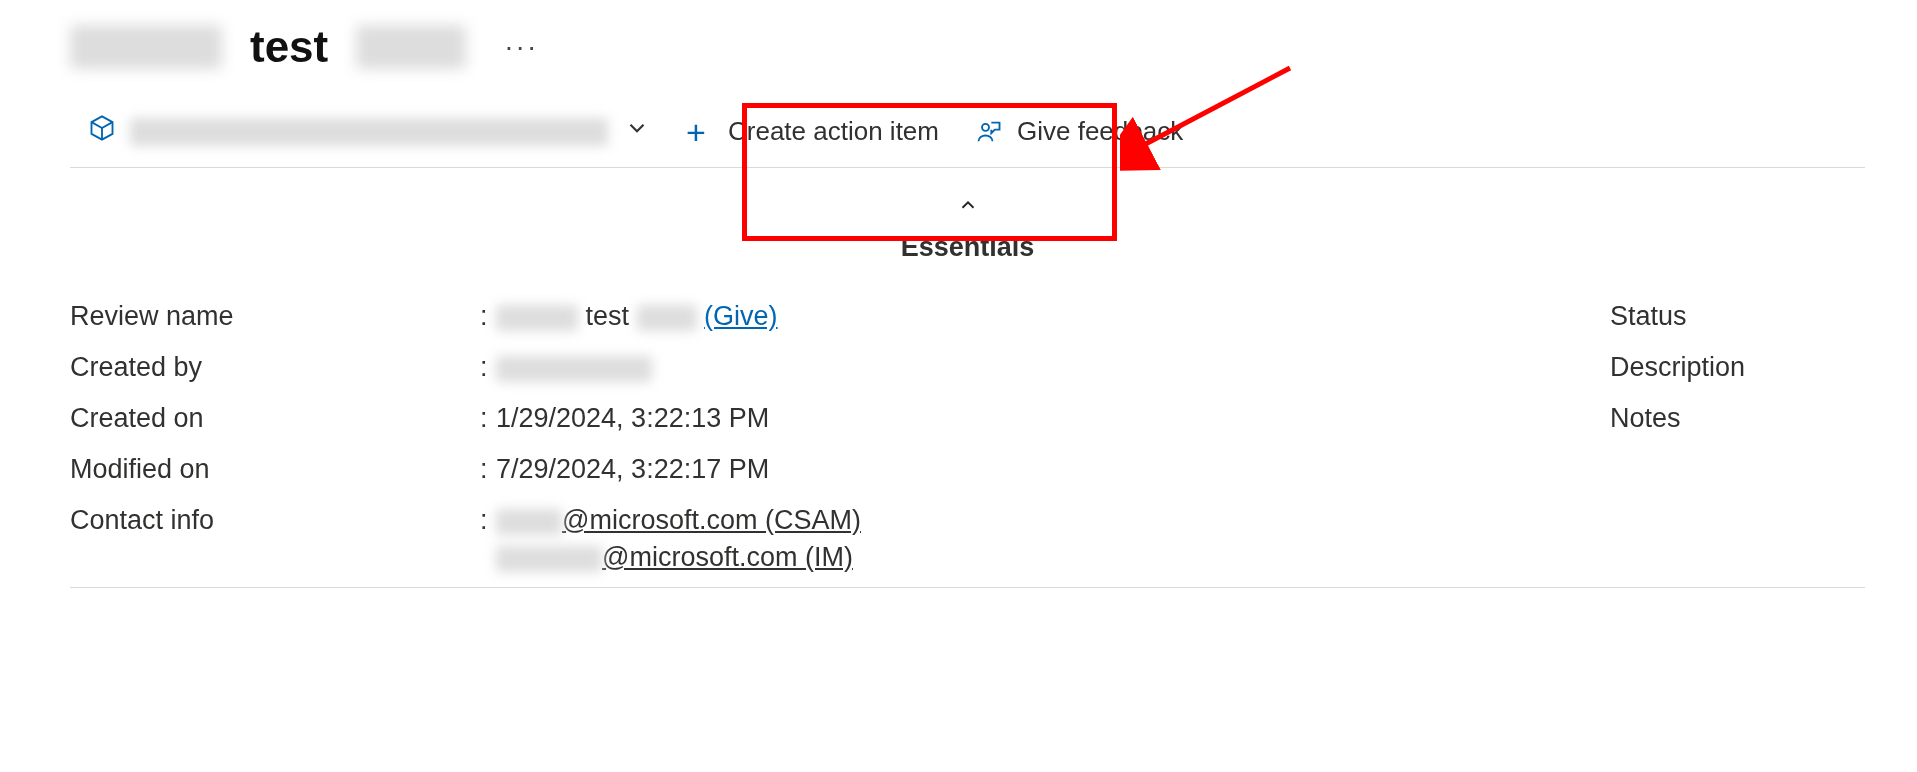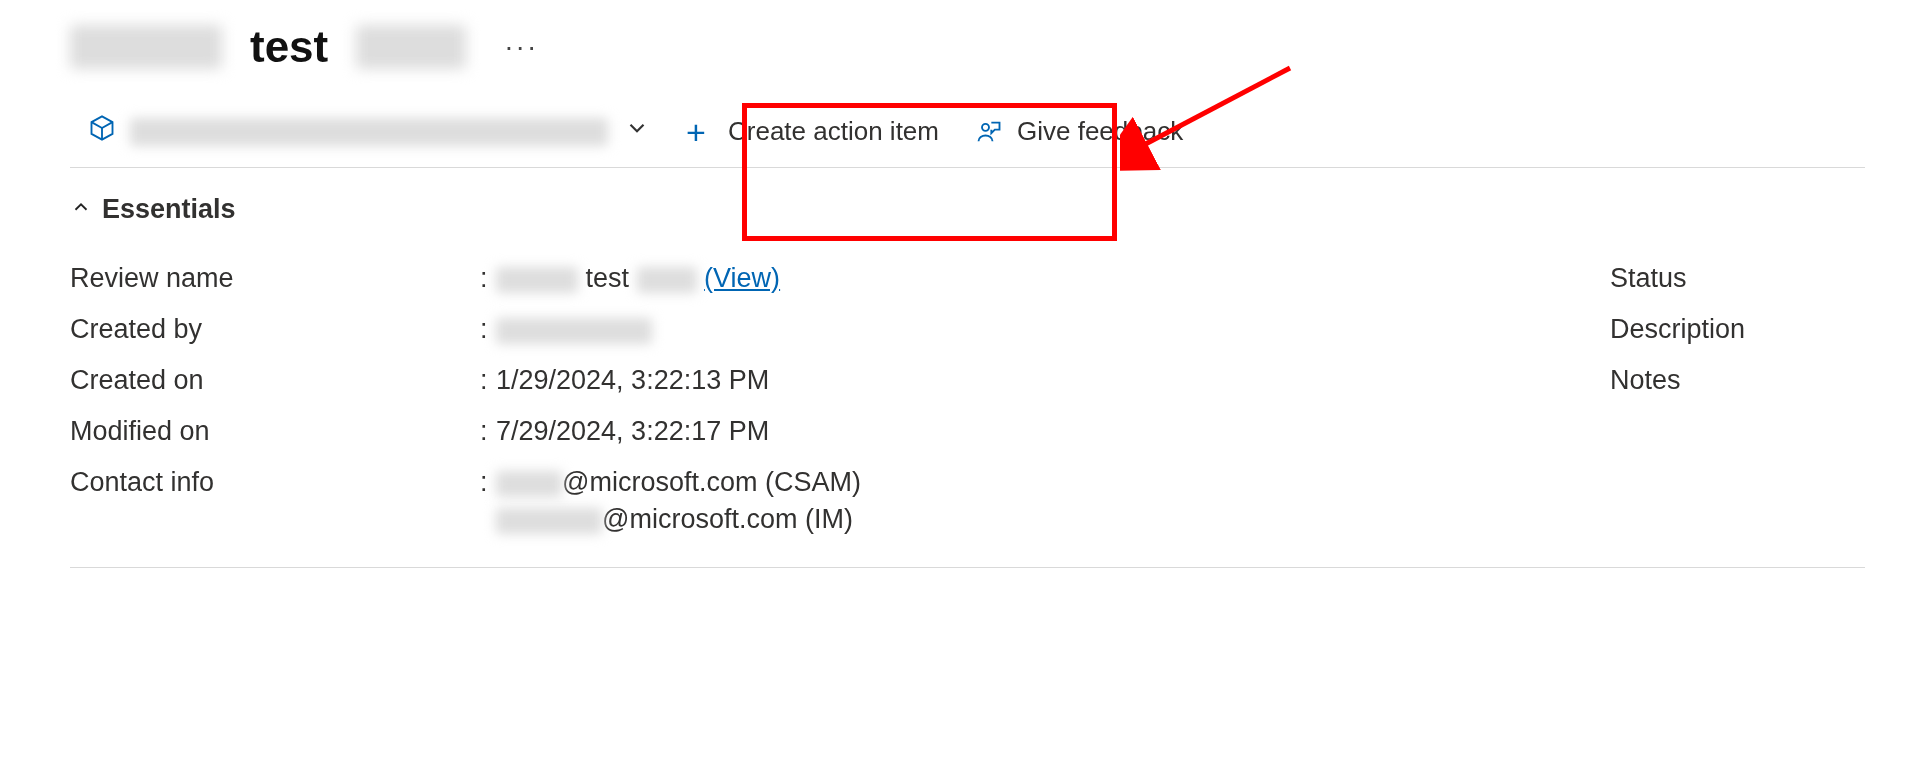--- a/index.html
+++ b/index.html
@@ -107,30 +107,31 @@
   }
   
   .essentials-header {
     display: flex;
     align-items: center;
     gap: 10px;
     font-weight: 600;
     font-size: 27px;
     margin-bottom: 28px;
     cursor: pointer;
+    flex-direction: column;
   }
   .chevron-up {
     font-size: 22px;
     color: #222;
   }
   .essentials-body {
     display: flex;
     gap: 80px;
     border-bottom: 1px solid #d9d9d9;
-    padding-bottom: 22px;
+    padding-bottom: 4px;
   }
   .col-left { flex: 0 0 1460px; }
   .col-right { flex: 1 1 auto; }
   .row {
     display: flex;
     align-items: flex-start;
     padding: 10px 0;
     font-size: 27px;
   }
   .label {
@@ -154,21 +155,21 @@
   .blur-1 { width: 82px;  height: 26px; }
   .blur-2 { width: 60px;  height: 26px; }
   .blur-3 { width: 156px; height: 26px; }
   .blur-4 { width: 66px;  height: 26px; }
   .blur-5 { width: 106px; height: 26px; }
   .link {
     color: #0065b3;
     text-decoration: underline;
     cursor: pointer;
   }
-  .contact-lines { display: flex; flex-direction: column; gap: 6px; }
+  .contact-lines { display: flex; flex-direction: column; gap: 6px; text-decoration: underline; }
 </style>
 </head>
 <body>
 
 <div class="page">
 
   <div class="title-row">
     <span class="title-blur-a"></span>
     <span class="title-text">test</span>
     <span class="title-blur-b"></span>
@@ -221,21 +222,21 @@
   <div class="essentials-body">
     <div class="col-left">
 
       <div class="row">
         <span class="label">Review name</span>
         <span class="colon">:</span>
         <span class="value">
           <span class="blur-sm blur-1"></span>
           <span>test</span>
           <span class="blur-sm blur-2"></span>
-          <span class="link">(View)</span>
+          <span class="link">(Give)</span>
         </span>
       </div>
 
       <div class="row">
         <span class="label">Created by</span>
         <span class="colon">:</span>
         <span class="value">
           <span class="blur-sm blur-3"></span>
         </span>
       </div>

